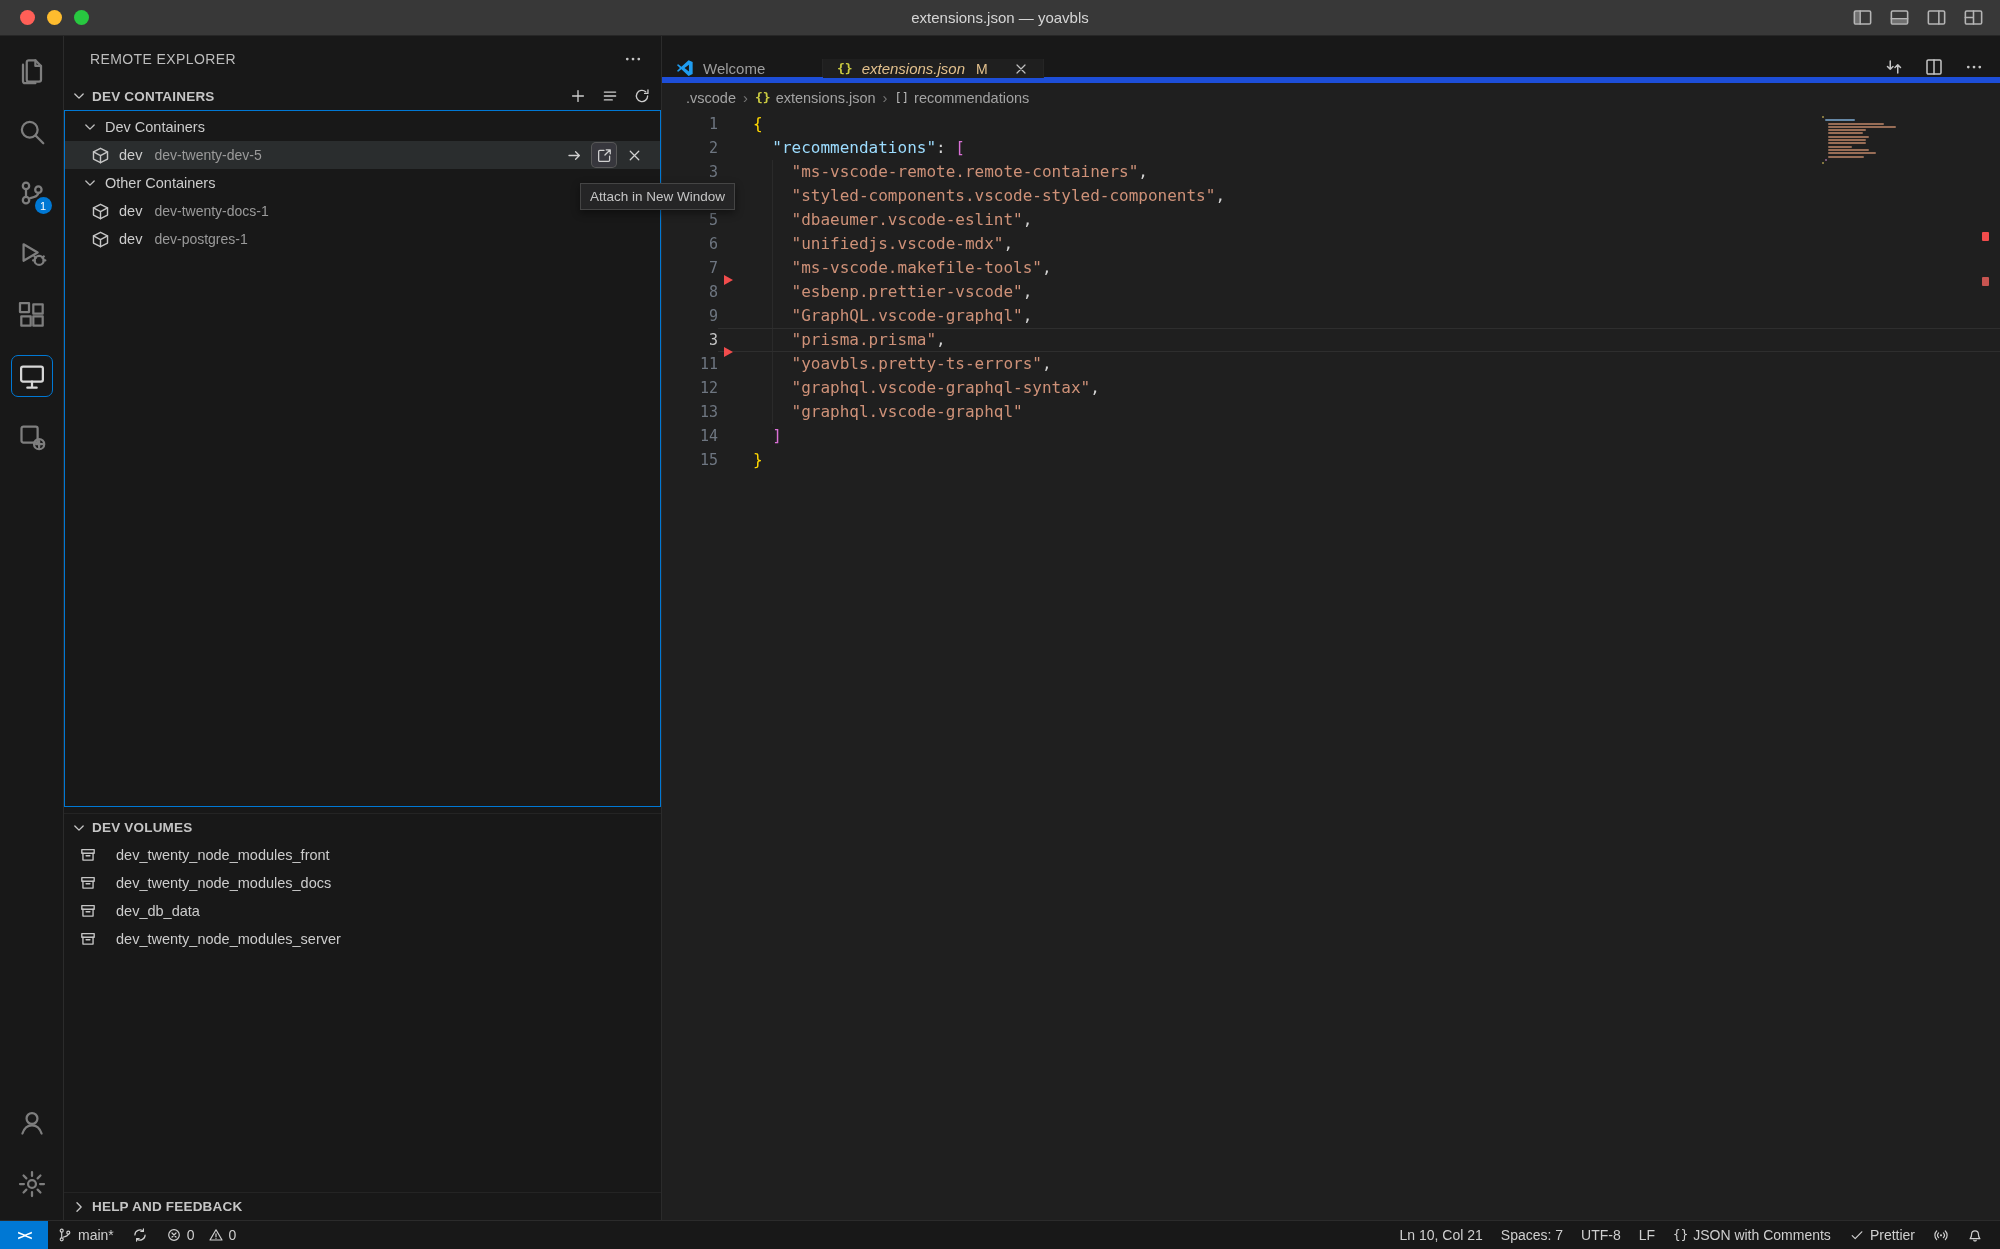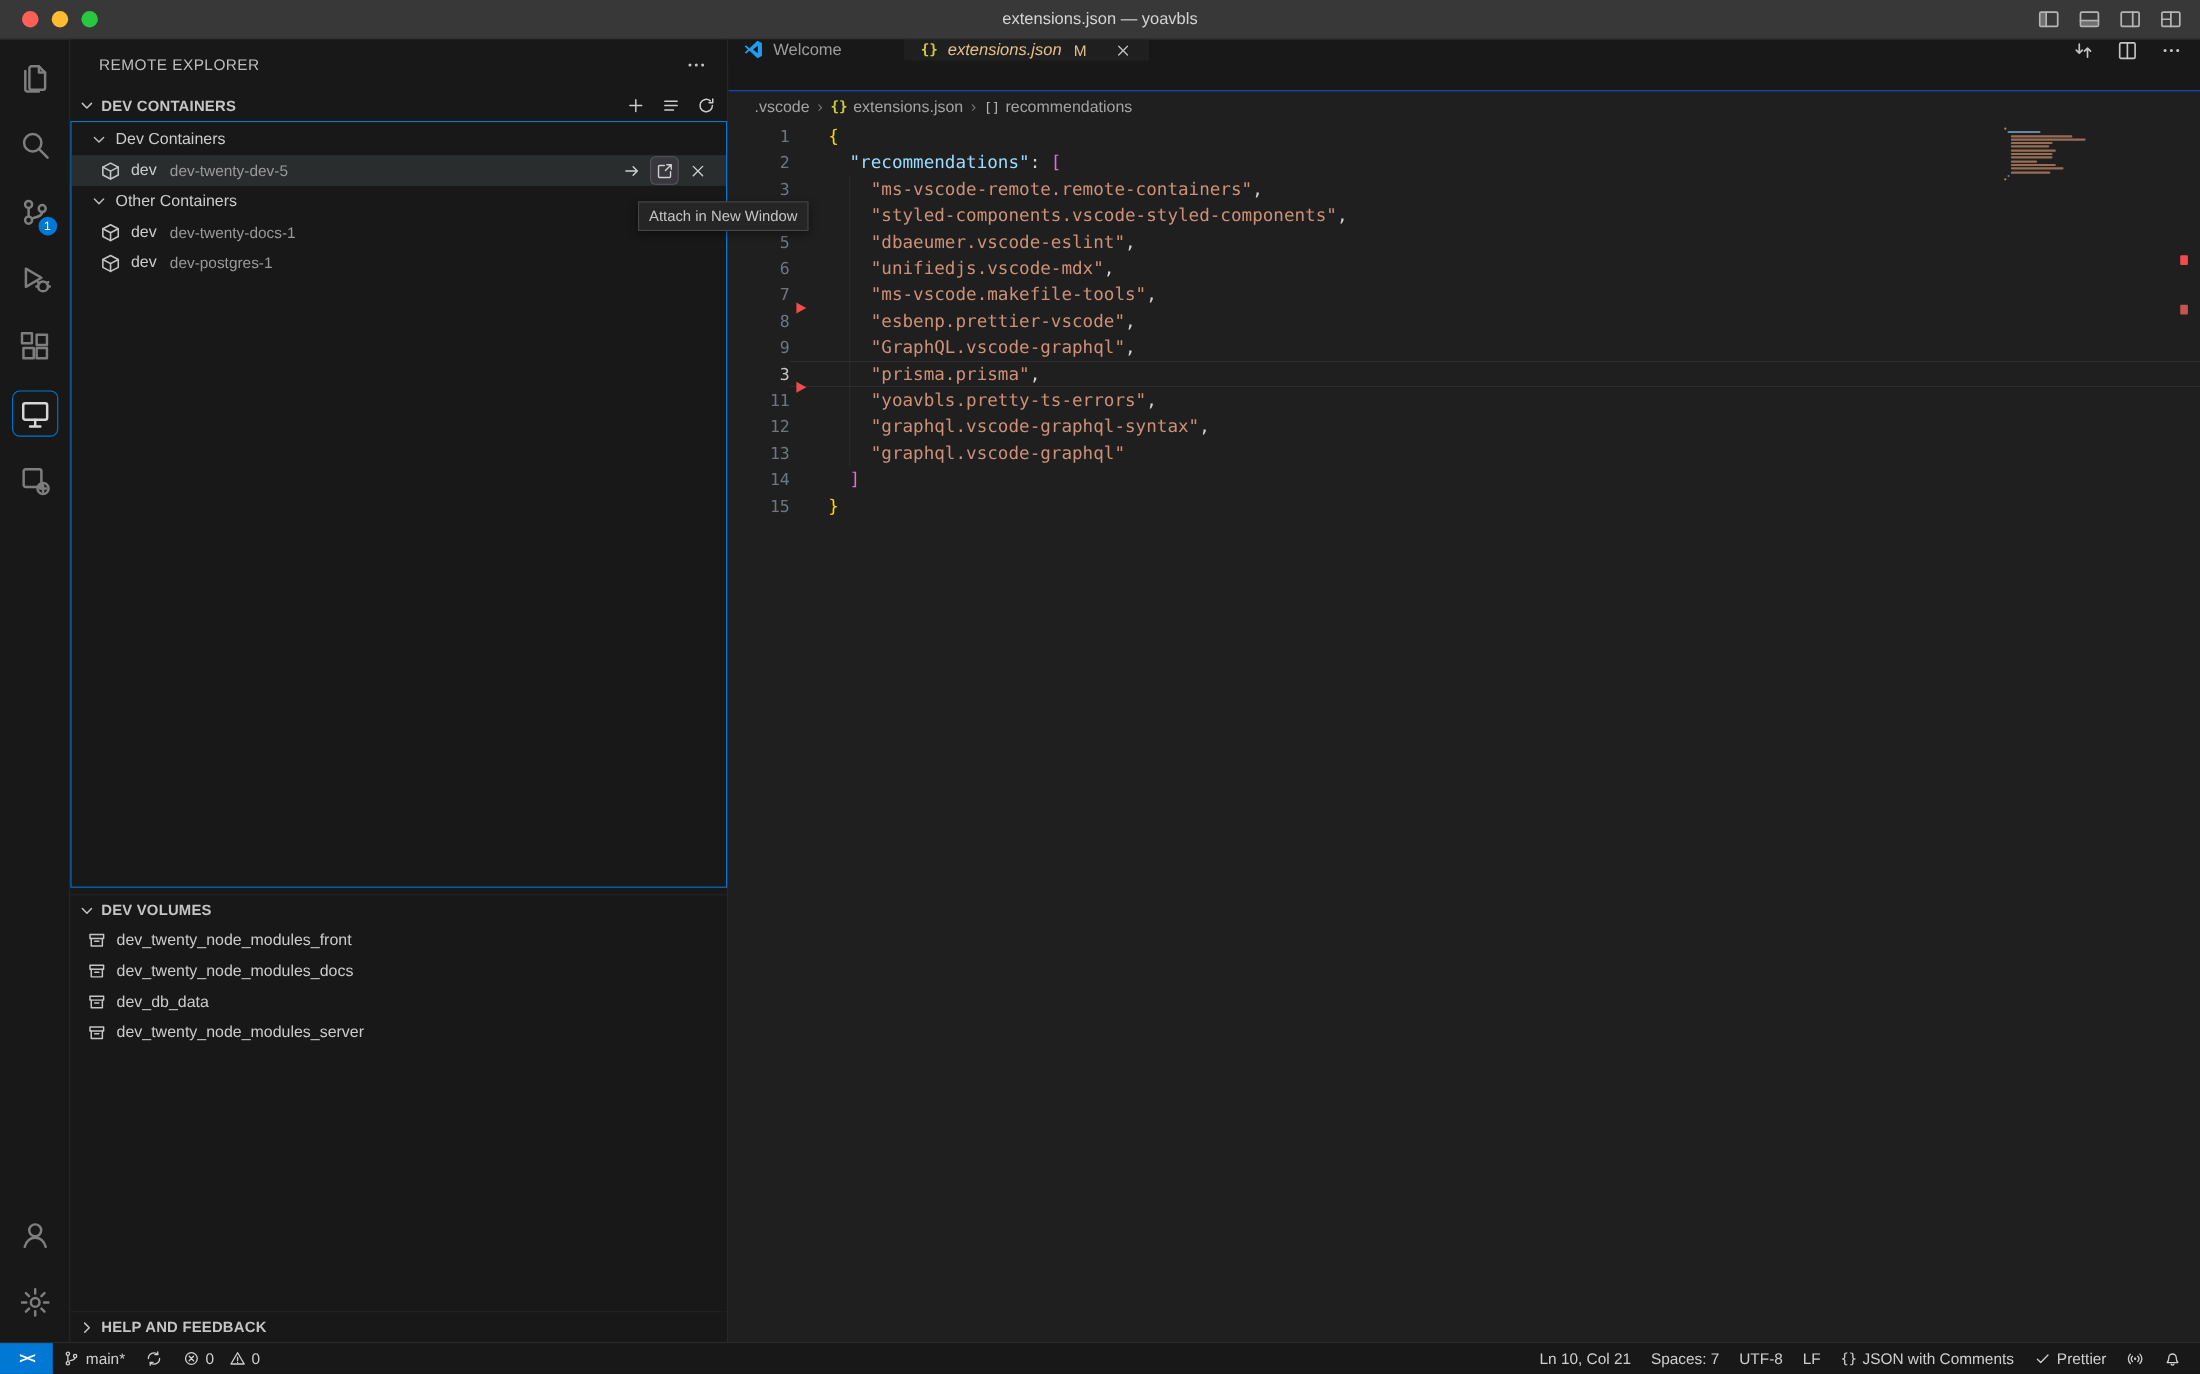--- a/index.html
+++ b/index.html
@@ -50,29 +50,29 @@
   .row.item .ic.tree svg{width:19px;height:19px;color:#c5c5c5}
   .ilabel{margin-left:9px}
   .idesc{margin-left:12px;color:#9a9a9a;font-size:14px}
   .row.item.hovered{background:#2a2d2e}
   .acts{position:absolute;right:14px;top:0;height:100%;display:flex;align-items:center;gap:6px}
   .act{width:24px;height:24px;display:flex;align-items:center;justify-content:center;border-radius:4px;color:#d0d0d0;cursor:pointer}
   .act svg{width:17px;height:17px}
   .act.hover{background:#37373d;box-shadow:0 0 0 1px #585858}
   .vol-row{height:28px;display:flex;align-items:center;padding-left:15px;font-size:14.5px;color:#ccc;cursor:pointer}
   .vol-row .ic svg{width:18px;height:18px;color:#c5c5c5}
-  .vol-label{margin-left:9px}
+  .vol-label{margin-left:19px}
   .sb-flex{flex:1}
   .vol-gap{height:6px;flex:none}
 
   .tooltip{position:absolute;left:580px;top:183px;z-index:40;background:#252526;border:1px solid #454545;color:#c5c5c5;font-size:13.5px;padding:5px 9px;box-shadow:0 3px 8px rgba(0,0,0,.45);white-space:nowrap}
 
   
   .editor{flex:1;min-width:0;display:flex;flex-direction:column;background:#1f1f1f}
-  .tabbar{height:47px;flex:none;background:#181818;border-bottom:1px solid #1d4ed8;display:flex;align-items:flex-start}
+  .tabbar{height:47px;flex:none;background:#181818;border-bottom:6px solid #1d4ed8;display:flex;align-items:flex-end}
   .tab{display:flex;align-items:center;padding:0 14px;gap:9px;font-size:15px;color:#9d9d9d;border-right:1px solid #252525;cursor:pointer;position:relative;background:#181818}
   .tab .tab-icon svg{width:18px;height:18px}
   .tab.welcome{width:161px}
   .tab.active{width:221px;background:#1f1f1f;color:#e2c08d;margin-bottom:-1px}
   .tab.active .tab-label{font-style:italic}
   .tab-badge{color:#e2c08d;font-size:14px;margin-left:2px}
   .tab-close{margin-left:auto;color:#c0c0c0;cursor:pointer}
   .tab-close svg{width:16px;height:16px}
   .json-glyph{color:#cbcb41;font-family:"DejaVu Sans Mono",monospace;font-size:13px;font-weight:bold;line-height:1}
   .array-glyph{color:#b8b8b8;font-family:"DejaVu Sans Mono",monospace;font-size:12px;line-height:1}

